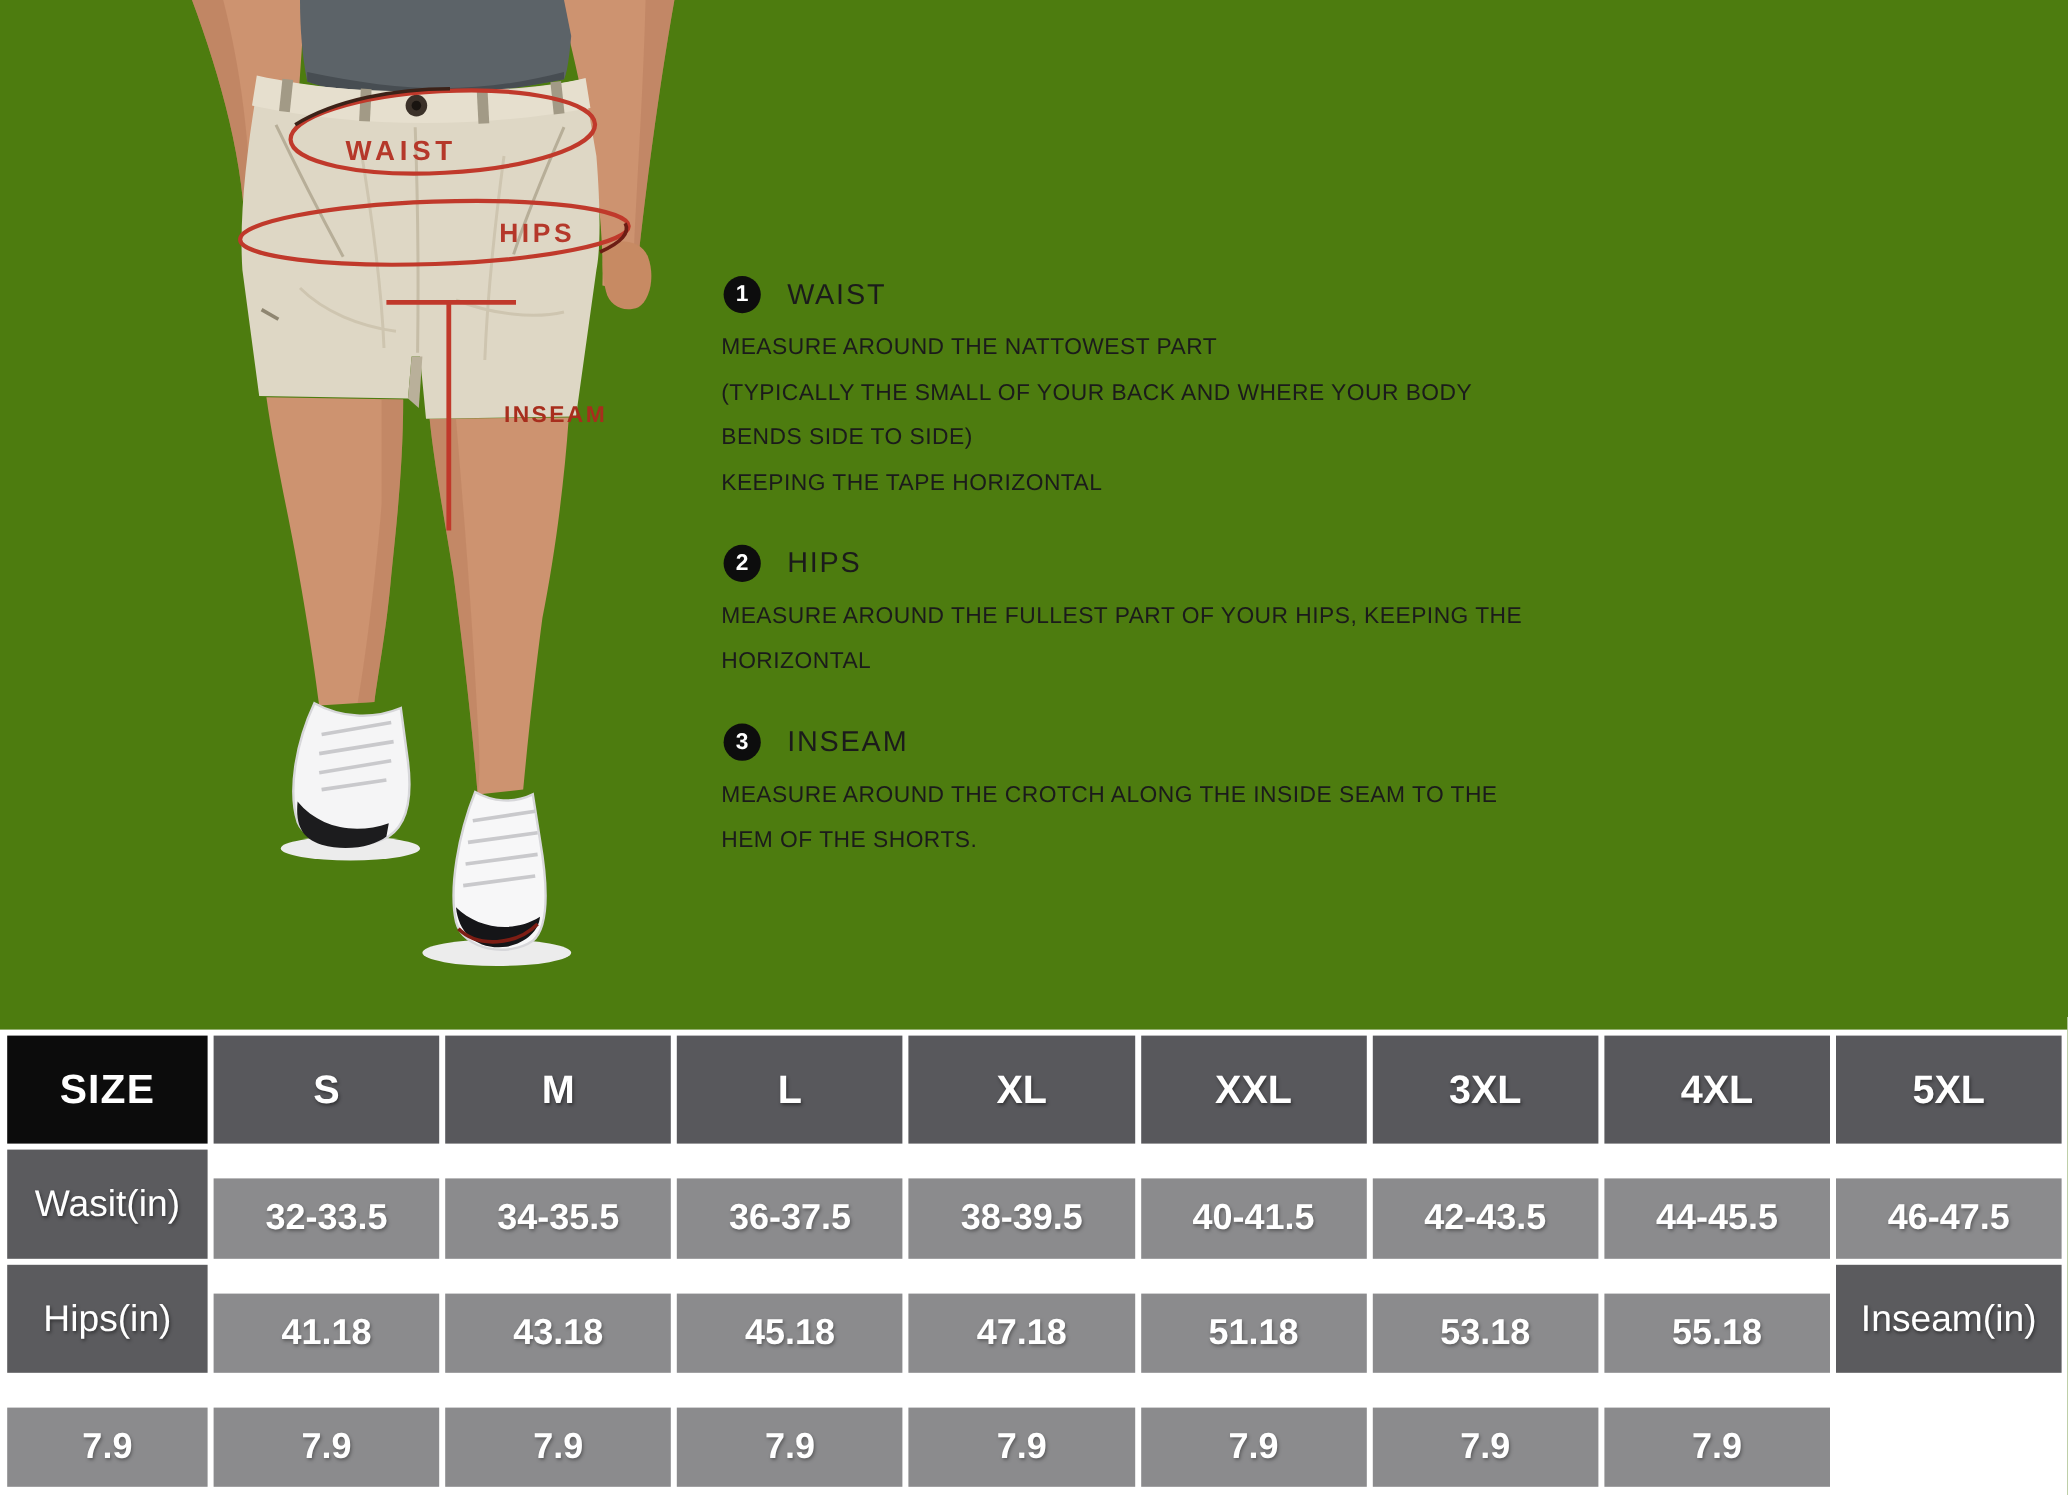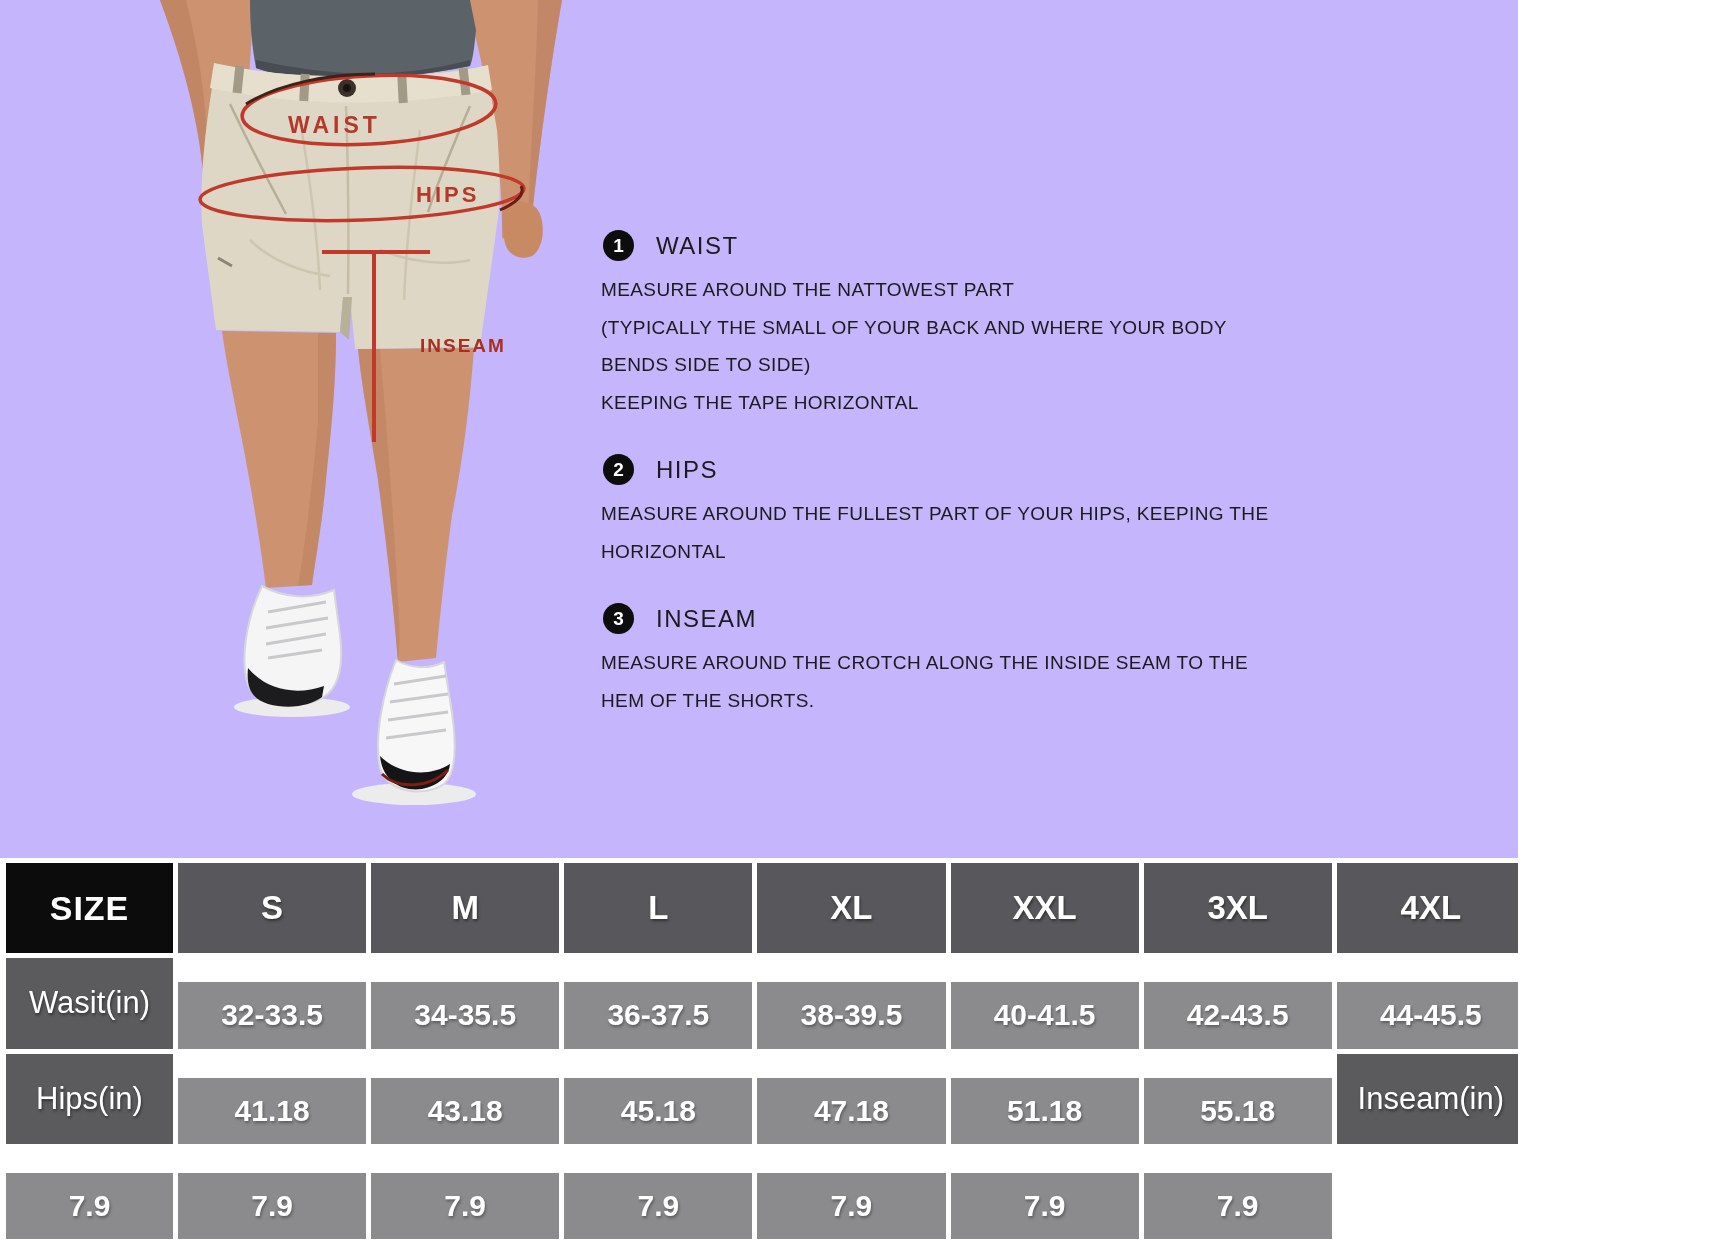--- a/index.html
+++ b/index.html
@@ -1,17 +1,17 @@
 <!DOCTYPE html>
 <html><head>
 <meta charset="utf-8">
 <style>
   html,body{margin:0;padding:0;background:#ffffff;}
   .canvas{
-    position:relative;width:1518px;height:1246px;background:#c4b5fd;
+    position:relative;width:1723px;height:1246px;background:#4d7c0f;
     overflow:hidden;font-family:"Liberation Sans",sans-serif;
   }
   
   .figure{position:absolute;left:0;top:0;}
   
   .instructions{position:absolute;left:601px;top:230px;width:800px;color:#1b1b1b;}
   .ins-section{margin-bottom:33px;}
   .ins-title-row{display:flex;align-items:center;gap:22px;margin:0 0 10px 2px;}
   .bullet{
     width:31px;height:31px;border-radius:50%;background:#0d0d0d;color:#ffffff;
@@ -166,20 +166,21 @@
     <div class="cell val">42-43.5</div>
     <div class="cell val">44-45.5</div>
     <div class="cell val">46-47.5</div>
 
     <div class="cell rowlabel">Hips(in)</div>
     <div class="cell val">41.18</div>
     <div class="cell val">43.18</div>
     <div class="cell val">45.18</div>
     <div class="cell val">47.18</div>
     <div class="cell val">51.18</div>
+    <div class="cell val">53.18</div>
     <div class="cell val">55.18</div>
 
     <div class="cell rowlabel">Inseam(in)</div>
     <div class="cell val">7.9</div>
     <div class="cell val">7.9</div>
     <div class="cell val">7.9</div>
     <div class="cell val">7.9</div>
     <div class="cell val">7.9</div>
     <div class="cell val">7.9</div>
     <div class="cell val">7.9</div>

